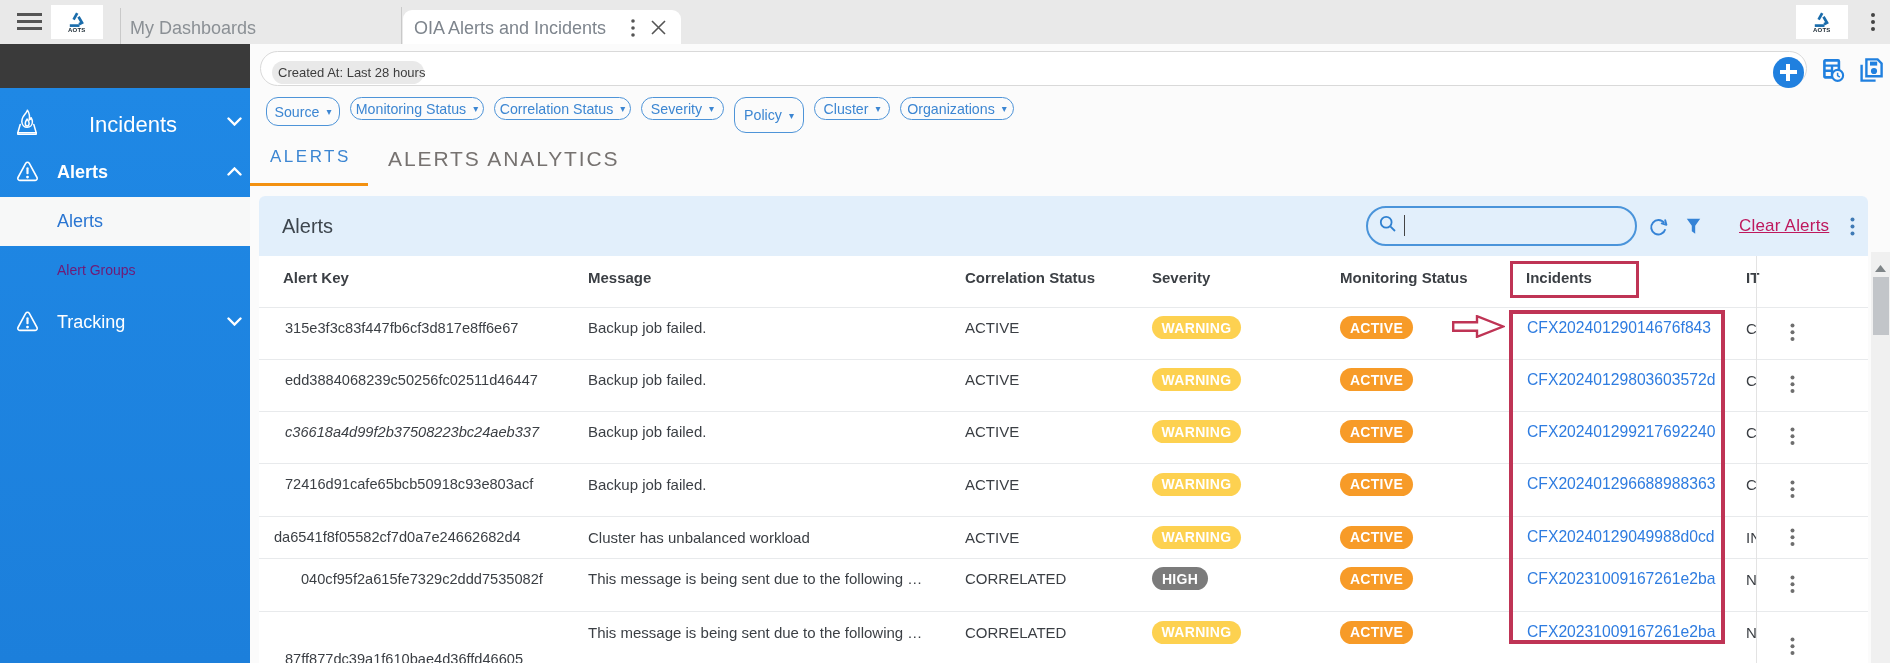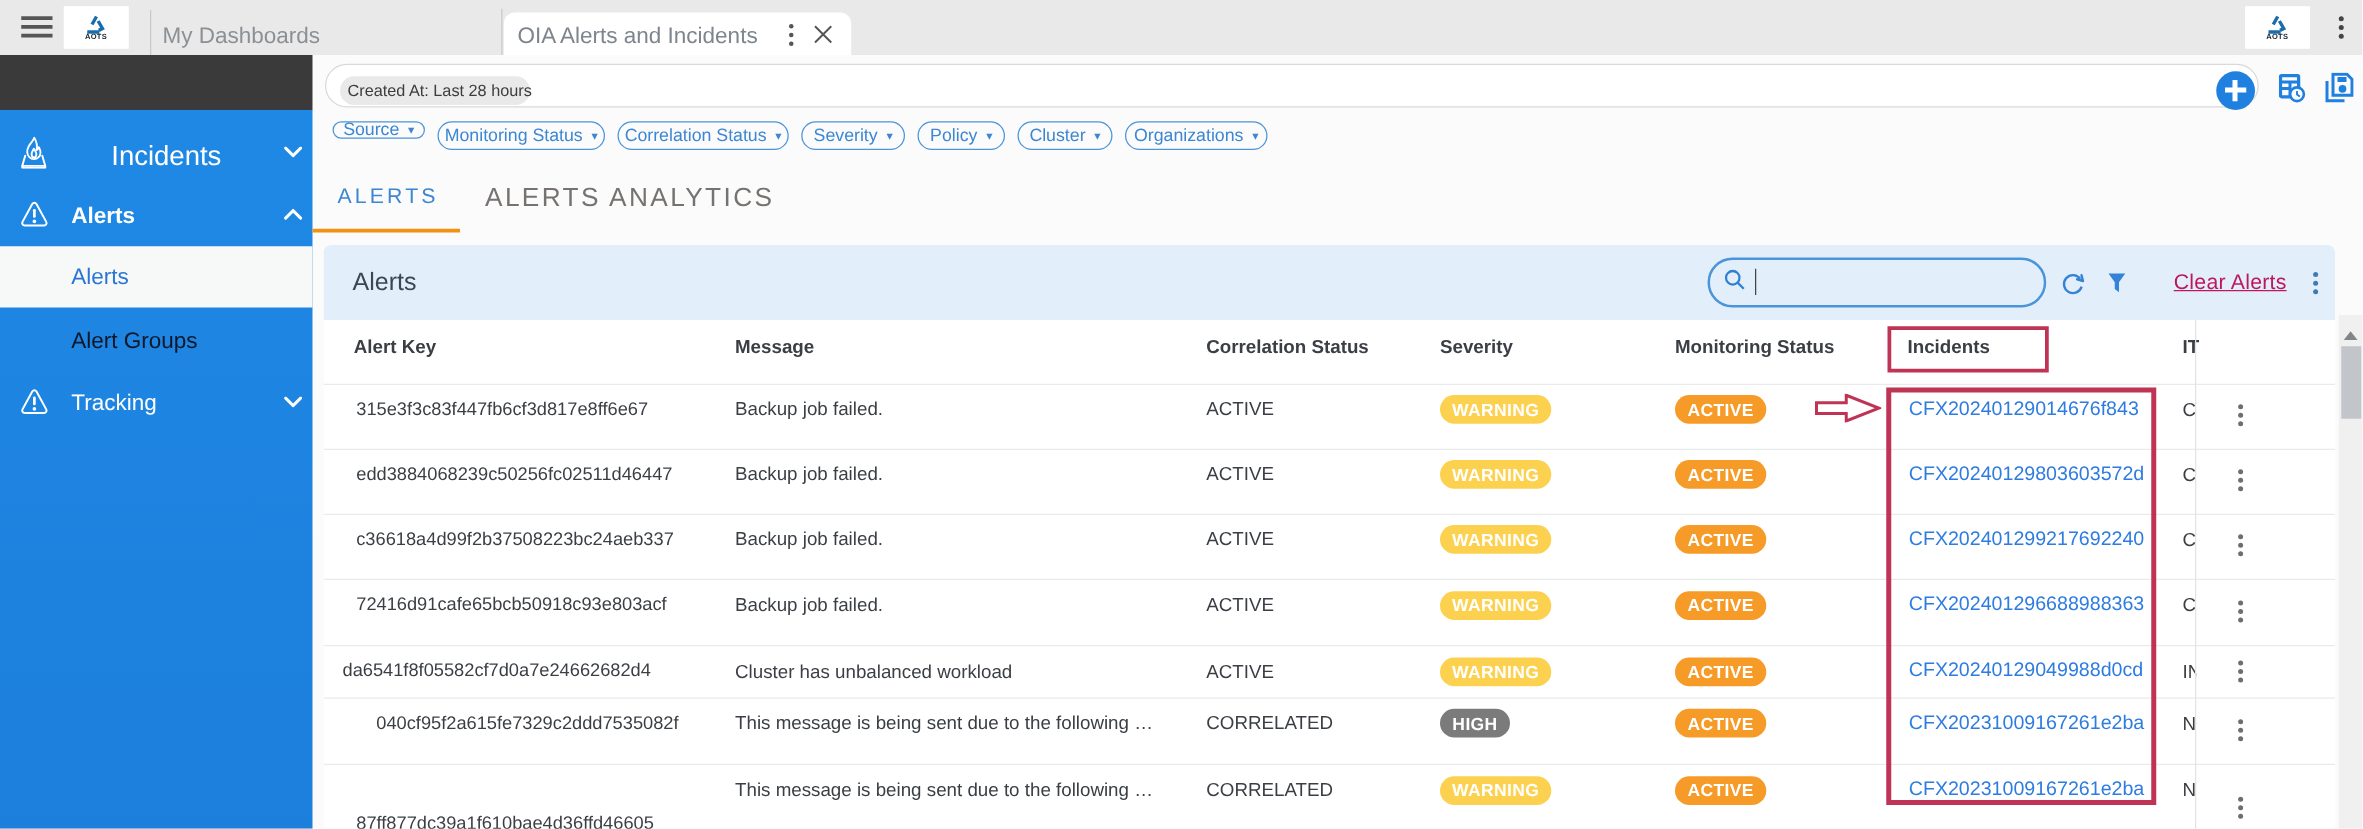--- a/index.html
+++ b/index.html
@@ -82,21 +82,21 @@
     <circle cx="11.5" cy="17.1" r="1.45" fill="#fff"></circle>
   </svg>
   <div class="abs" style="left:57px;top:162px;font-size:18px;font-weight:bold;color:#fff;">Alerts</div>
   <svg class="abs" style="left:227px;top:167px;" width="15" height="9" viewBox="0 0 15 9">
     <path d="M1.5 7.5 L7.5 1.5 L13.5 7.5" stroke="#fff" stroke-width="2.4" fill="none" stroke-linecap="round"></path>
   </svg>
 
   <div class="abs" style="left:0;top:197px;width:250px;height:49px;background:#f7f8f8;"></div>
   <div class="abs" style="left:57px;top:211px;font-size:18px;color:#2a76d2;">Alerts</div>
 
-  <div class="abs" style="left:57px;top:262px;font-size:18px;color:#0f172a;">Alert Groups</div>
+  <div class="abs" style="left:57px;top:262px;font-size:14px;color:#701a75;">Alert Groups</div>
 
   <svg class="abs" style="left:16px;top:310px;" width="23" height="23" viewBox="0 0 23 23">
     <path d="M11.5 2.2 C12.2 2.2 12.8 2.6 13.2 3.2 L21 17.5 C21.7 18.8 20.8 20.4 19.3 20.4 L3.7 20.4 C2.2 20.4 1.3 18.8 2 17.5 L9.8 3.2 C10.2 2.6 10.8 2.2 11.5 2.2 Z" stroke="#fff" stroke-width="1.6" fill="none" stroke-linejoin="round"></path>
     <rect x="10.4" y="7.2" width="2.2" height="7" rx="1" fill="#fff"></rect>
     <circle cx="11.5" cy="17.1" r="1.45" fill="#fff"></circle>
   </svg>
   <div class="abs" style="left:57px;top:312px;font-size:18px;color:#fff;">Tracking</div>
   <svg class="abs" style="left:227px;top:317px;" width="15" height="9" viewBox="0 0 15 9">
     <path d="M1.5 1.5 L7.5 7.5 L13.5 1.5" stroke="#fff" stroke-width="2.4" fill="none" stroke-linecap="round"></path>
   </svg>
@@ -121,25 +121,25 @@
   <svg class="abs" style="left:1859px;top:58px;" width="24" height="25" viewBox="0 0 24 25">
     <g stroke="#2080df" fill="none" stroke-width="2.4">
       <path d="M2.6 6.8 V22.6 H16.6"></path>
       <path d="M7.4 1.4 H18.6 L22.6 5.4 V18.2 H7.4 Z"></path>
       <rect x="11" y="3.6" width="7.2" height="4" fill="#2080df" stroke="none"></rect>
       <circle cx="15" cy="13" r="3.1" fill="#2080df" stroke="none"></circle>
     </g>
   </svg>
 
   <div id="chips">
-      <div class="abs" style="left:266px;top:97px;width:74px;height:14px;border:1.5px solid #4e94d8;border-radius:12px;color:#3c86d2;font-size:14.2px;display:flex;align-items:center;justify-content:center;">Source<span style="font-size:10px;margin-left:7px;">▾</span></div>
+      <div class="abs" style="left:266px;top:97px;width:74px;height:29px;border:1.5px solid #4e94d8;border-radius:12px;color:#3c86d2;font-size:14.2px;display:flex;align-items:center;justify-content:center;">Source<span style="font-size:10px;margin-left:7px;">▾</span></div>
       <div class="abs" style="left:350px;top:97px;width:134px;height:23px;border:1.5px solid #4e94d8;border-radius:12px;color:#3c86d2;font-size:14.2px;display:flex;align-items:center;justify-content:center;">Monitoring Status<span style="font-size:10px;margin-left:7px;">▾</span></div>
       <div class="abs" style="left:494px;top:97px;width:137px;height:23px;border:1.5px solid #4e94d8;border-radius:12px;color:#3c86d2;font-size:14.2px;display:flex;align-items:center;justify-content:center;">Correlation Status<span style="font-size:10px;margin-left:7px;">▾</span></div>
       <div class="abs" style="left:641px;top:97px;width:83px;height:23px;border:1.5px solid #4e94d8;border-radius:12px;color:#3c86d2;font-size:14.2px;display:flex;align-items:center;justify-content:center;">Severity<span style="font-size:10px;margin-left:7px;">▾</span></div>
-      <div class="abs" style="left:734px;top:97px;width:70px;height:23px;border:1.5px solid #4e94d8;border-radius:12px;color:#3c86d2;font-size:14.2px;display:flex;align-items:center;justify-content:center;">Policy<span style="font-size:10px;margin-left:7px;">▾</span></div>
+      <div class="abs" style="left:734px;top:97px;width:70px;height:36px;border:1.5px solid #4e94d8;border-radius:12px;color:#3c86d2;font-size:14.2px;display:flex;align-items:center;justify-content:center;">Policy<span style="font-size:10px;margin-left:7px;">▾</span></div>
       <div class="abs" style="left:814px;top:97px;width:76px;height:23px;border:1.5px solid #4e94d8;border-radius:12px;color:#3c86d2;font-size:14.2px;display:flex;align-items:center;justify-content:center;">Cluster<span style="font-size:10px;margin-left:7px;">▾</span></div>
       <div class="abs" style="left:900px;top:97px;width:114px;height:23px;border:1.5px solid #4e94d8;border-radius:12px;color:#3c86d2;font-size:14.2px;display:flex;align-items:center;justify-content:center;">Organizations<span style="font-size:10px;margin-left:7px;">▾</span></div>
     </div>
 
   <div class="abs" style="left:270px;top:147px;font-size:17px;letter-spacing:2.5px;color:#3c86d2;">ALERTS</div>
   <div class="abs" style="left:388px;top:147px;font-size:21px;letter-spacing:1.9px;color:#767270;">ALERTS ANALYTICS</div>
   <div class="abs" style="left:250px;top:182.5px;width:118px;height:3px;background:#f39111;"></div>
 
   <div class="abs" style="left:259px;top:196px;width:1609px;height:467px;background:#fff;border-radius:6px 6px 0 0;"></div>
   <div class="abs" style="left:259px;top:196px;width:1609px;height:60px;background:#e2effb;border-radius:6px 6px 0 0;"></div>
@@ -191,21 +191,21 @@
       <div class="abs" style="left:1340px;top:316px;width:73px;height:23px;background:#f79b28;border-radius:11.5px;color:#fff;font-size:14px;font-weight:bold;display:flex;align-items:center;justify-content:center;letter-spacing:0.3px;">ACTIVE</div>
       <div class="abs" style="left:1527px;top:318.9px;font-size:15.7px;color:#2e7ce0;">CFX20240129014676f843</div>
       <div class="abs" style="left:1746px;top:319.5px;width:11px;overflow:hidden;font-size:15px;color:#3b3f44;">C</div>
       <div class="abs" style="left:285px;top:371.5px;font-size:14.6px;color:#3b3f44;">edd3884068239c50256fc02511d46447</div>
       <div class="abs" style="left:588px;top:371.2px;font-size:15px;color:#3b3f44;">Backup job failed.</div>
       <div class="abs" style="left:965px;top:371.2px;font-size:15px;color:#3b3f44;">ACTIVE</div>
       <div class="abs" style="left:1152px;top:368px;width:89px;height:23px;background:#fdd150;border-radius:11.5px;color:#fff;font-size:14px;font-weight:bold;display:flex;align-items:center;justify-content:center;letter-spacing:0.3px;">WARNING</div>
       <div class="abs" style="left:1340px;top:368px;width:73px;height:23px;background:#f79b28;border-radius:11.5px;color:#fff;font-size:14px;font-weight:bold;display:flex;align-items:center;justify-content:center;letter-spacing:0.3px;">ACTIVE</div>
       <div class="abs" style="left:1527px;top:370.9px;font-size:15.7px;color:#2e7ce0;">CFX20240129803603572d</div>
       <div class="abs" style="left:1746px;top:371.5px;width:11px;overflow:hidden;font-size:15px;color:#3b3f44;">C</div>
-      <div class="abs" style="left:285px;top:423.5px;font-size:14.6px;color:#3b3f44;">c36618a4d99f2b37508223bc24aeb337</div>
+      <div class="abs" style="left:285px;top:423.5px;font-size:14.6px;color:#3b3f44;font-style:italic;">c36618a4d99f2b37508223bc24aeb337</div>
       <div class="abs" style="left:588px;top:423.2px;font-size:15px;color:#3b3f44;">Backup job failed.</div>
       <div class="abs" style="left:965px;top:423.2px;font-size:15px;color:#3b3f44;">ACTIVE</div>
       <div class="abs" style="left:1152px;top:420px;width:89px;height:23px;background:#fdd150;border-radius:11.5px;color:#fff;font-size:14px;font-weight:bold;display:flex;align-items:center;justify-content:center;letter-spacing:0.3px;">WARNING</div>
       <div class="abs" style="left:1340px;top:420px;width:73px;height:23px;background:#f79b28;border-radius:11.5px;color:#fff;font-size:14px;font-weight:bold;display:flex;align-items:center;justify-content:center;letter-spacing:0.3px;">ACTIVE</div>
       <div class="abs" style="left:1527px;top:422.9px;font-size:15.7px;color:#2e7ce0;">CFX202401299217692240</div>
       <div class="abs" style="left:1746px;top:423.5px;width:11px;overflow:hidden;font-size:15px;color:#3b3f44;">C</div>
       <div class="abs" style="left:285px;top:476px;font-size:14.6px;color:#3b3f44;">72416d91cafe65bcb50918c93e803acf</div>
       <div class="abs" style="left:588px;top:475.7px;font-size:15px;color:#3b3f44;">Backup job failed.</div>
       <div class="abs" style="left:965px;top:475.7px;font-size:15px;color:#3b3f44;">ACTIVE</div>
       <div class="abs" style="left:1152px;top:472.5px;width:89px;height:23px;background:#fdd150;border-radius:11.5px;color:#fff;font-size:14px;font-weight:bold;display:flex;align-items:center;justify-content:center;letter-spacing:0.3px;">WARNING</div>

